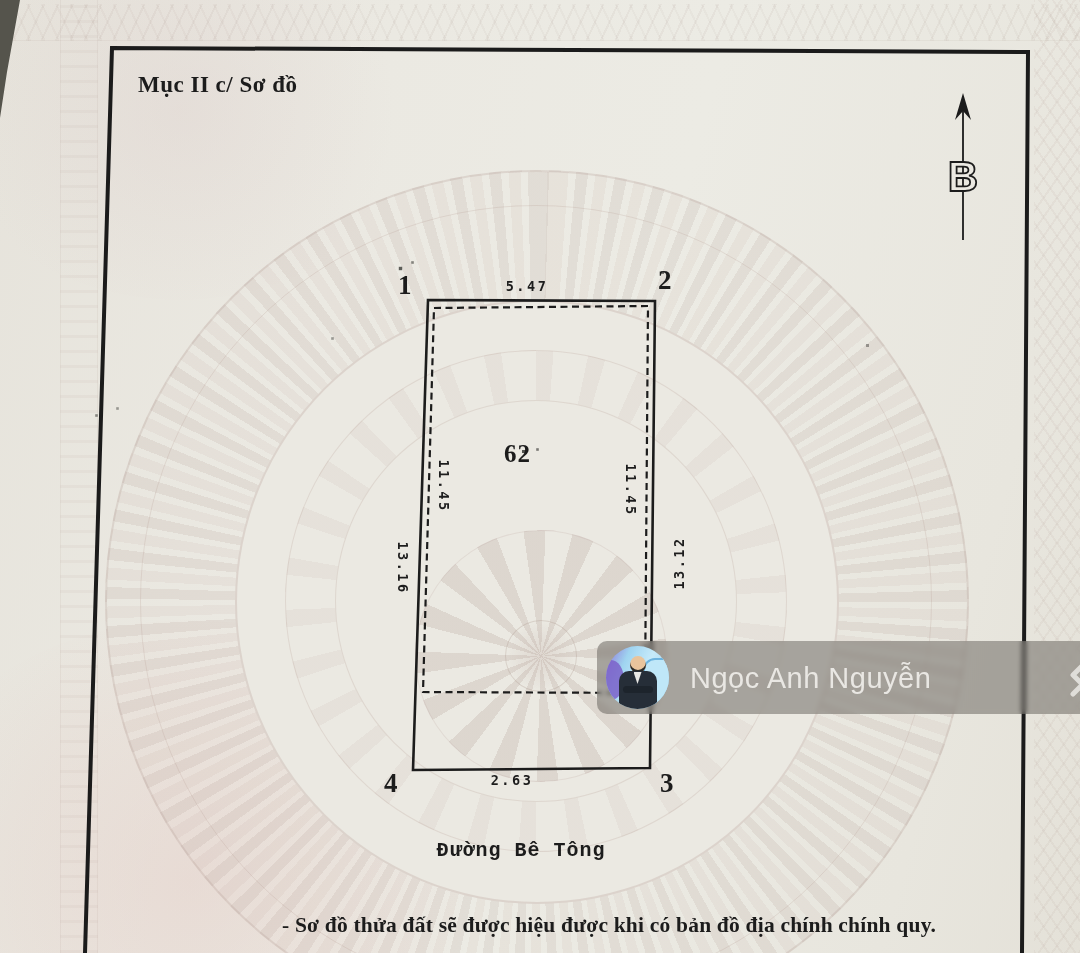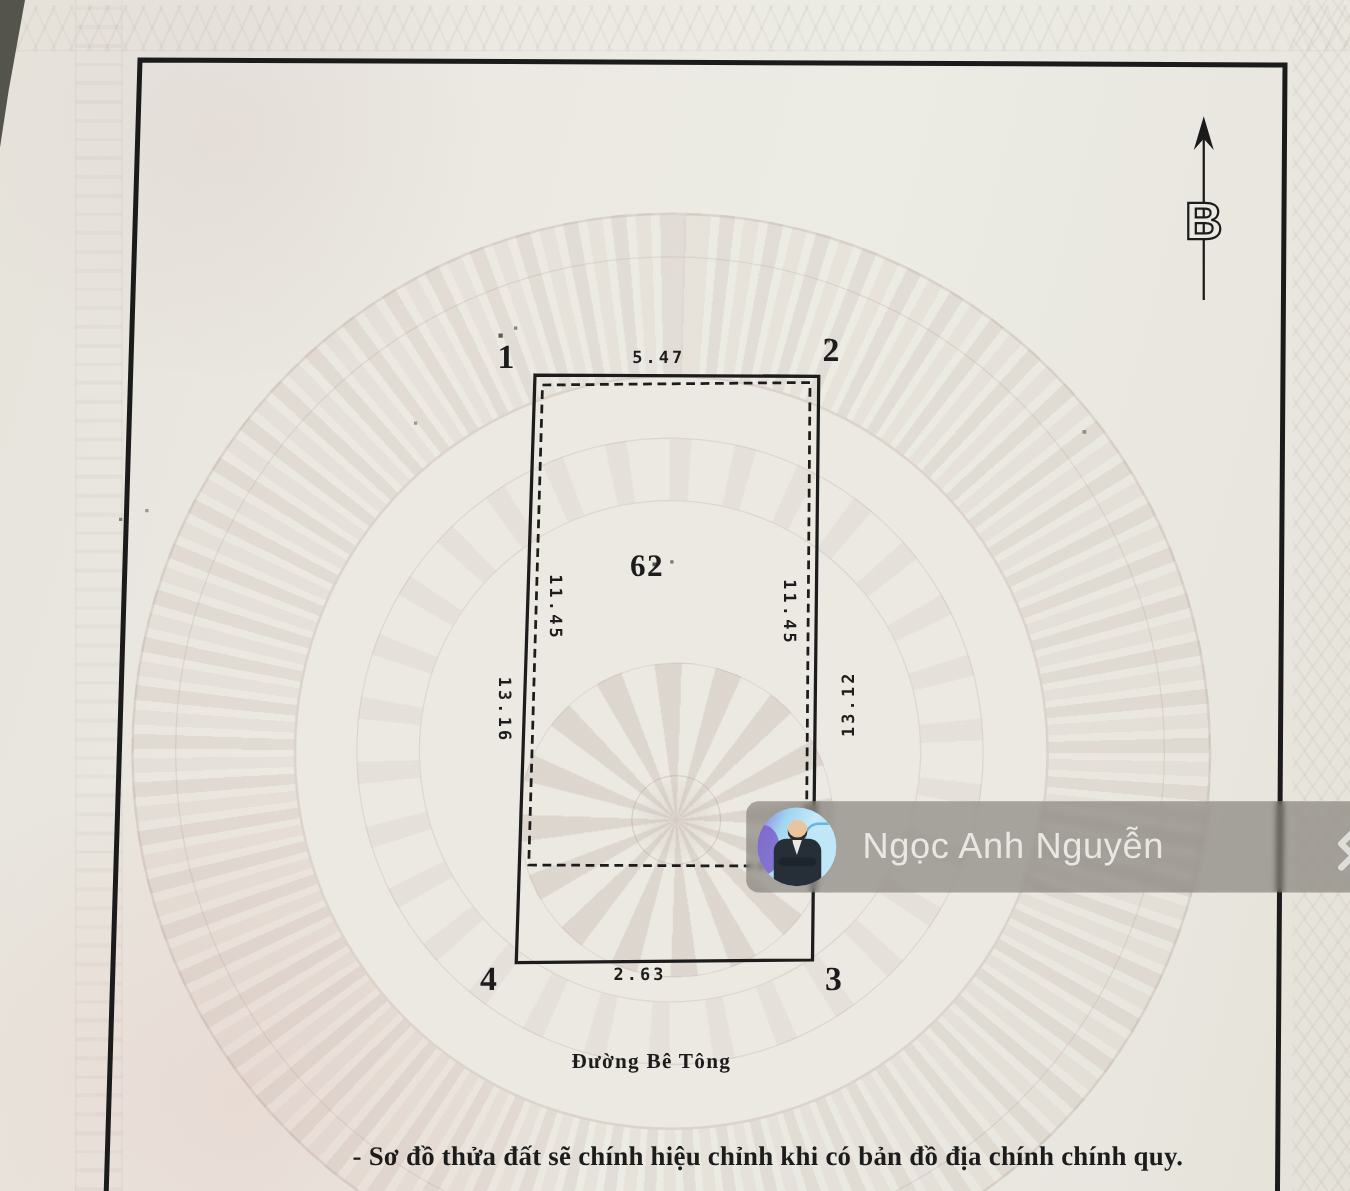--- a/index.html
+++ b/index.html
@@ -53,21 +53,21 @@
   
   .section-title{position:absolute;left:138px;top:72px;font-size:23px;font-weight:bold;letter-spacing:.5px;}
   .corner{position:absolute;font-size:27px;font-weight:bold;line-height:1;}
   .parcel-number{position:absolute;left:504px;top:440px;font-size:25px;font-weight:bold;letter-spacing:1px;}
   .dim{position:absolute;font-family:"DejaVu Sans Mono",monospace;font-size:13.5px;font-weight:bold;
        letter-spacing:2.5px;color:#1d1d1d;white-space:nowrap;}
   .dim.v{transform:translate(-50%,-50%) rotate(90deg);transform-origin:center;}
   .dim.vr{transform:translate(-50%,-50%) rotate(-90deg);transform-origin:center;}
   .dim.h{transform:translate(-50%,0);}
   .road-label{position:absolute;left:521px;top:839px;transform:translateX(-50%);
-    font-size:17px;font-weight:bold;letter-spacing:1px;white-space:nowrap;}
+    font-size:20px;font-weight:bold;letter-spacing:1px;white-space:nowrap;font-family:Liberation Mono, monospace;}
   .note{position:absolute;left:282px;top:913px;font-size:21.5px;font-weight:600;
     letter-spacing:.2px;white-space:nowrap;}
   .north{position:absolute;left:930px;top:88px;}
   
   .wm-band{position:absolute;left:597px;top:641px;width:522px;height:73px;
     background:rgba(97,94,87,0.50);border-radius:10px 0 0 10px;backdrop-filter:blur(2.5px);}
   .wm-avatar{position:absolute;left:9px;top:5px;width:63px;height:63px;border-radius:50%;overflow:hidden;
     background:linear-gradient(115deg,#8e6fd6 0%,#9fd4f0 28%,#c6eafa 55%,#8fc8ea 100%);}
   .av-blob{position:absolute;left:-8px;top:14px;width:26px;height:40px;border-radius:50%;
     background:#7b62c9;opacity:.85;}
@@ -104,20 +104,21 @@
   <div class="ring sun-hub"></div>
   <div class="bg-sliver"></div>
   <div class="specks"></div>
 
   <svg class="linework" width="1080" height="953" viewBox="0 0 1080 953">
     <path d="M85 953 L112 48 L1028 52 L1022 953" fill="none" stroke="#1b1b1b" stroke-width="4"></path>
     <path d="M428 300 L655 301 L650 768 L413 770 Z" fill="none" stroke="#1c1c1c" stroke-width="2.6"></path>
     <path d="M434 308 L648 306 L645 693 L423 692 Z" fill="none" stroke="#1c1c1c" stroke-width="2.2" stroke-dasharray="7 4.5"></path>
   </svg>
 
+  <div class="section-title">Mục II c/ Sơ đồ</div>
 
   <svg class="north" width="70" height="165" viewBox="0 0 70 165">
     <line x1="33" y1="22" x2="33" y2="152" stroke="#1b1b1b" stroke-width="1.8"></line>
     <polygon points="33,5 25,32 33,23 41,32" fill="#1b1b1b"></polygon>
     <text x="33" y="103" text-anchor="middle" font-family="Liberation Sans, sans-serif" font-size="42" font-weight="bold" fill="#ebe9e2" stroke="#1c1c1c" stroke-width="1.8">B</text>
   </svg>
 
   <div class="corner" style="left:398px;top:272px;">1</div>
   <div class="corner" style="left:658px;top:267px;">2</div>
   <div class="corner" style="left:660px;top:770px;">3</div>
@@ -127,21 +128,21 @@
 
   <div class="dim h" style="left:527px;top:278px;">5.47</div>
   <div class="dim h" style="left:512px;top:772px;">2.63</div>
   <div class="dim v" style="left:444px;top:486px;">11.45</div>
   <div class="dim v" style="left:403px;top:568px;">13.16</div>
   <div class="dim v" style="left:631px;top:490px;">11.45</div>
   <div class="dim vr" style="left:679px;top:563px;">13.12</div>
 
   <div class="road-label">Đường Bê Tông</div>
 
-  <div class="note">- Sơ đồ thửa đất sẽ chính hiệu chỉnh khi có bản đồ địa chính chính quy.</div>
+  <div class="note">- Sơ đồ thửa đất sẽ được hiệu được khi có bản đồ địa chính chính quy.</div>
 
   <div class="wm-band">
     <div class="wm-avatar">
       <div class="av-blob"></div>
       <div class="av-cushion"></div>
       <div class="av-head"></div>
       <div class="av-body"></div>
       <div class="av-shirt"></div>
       <div class="av-arms"></div>
     </div>

